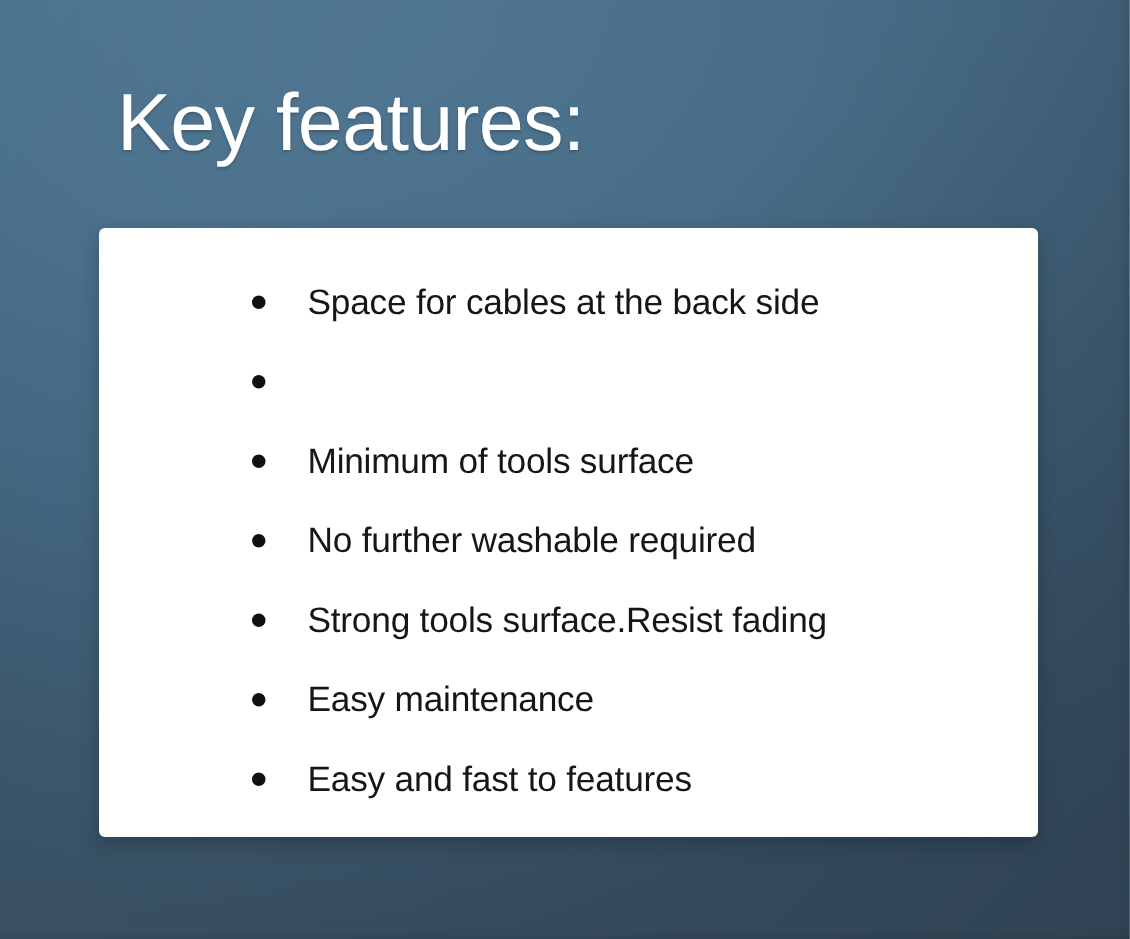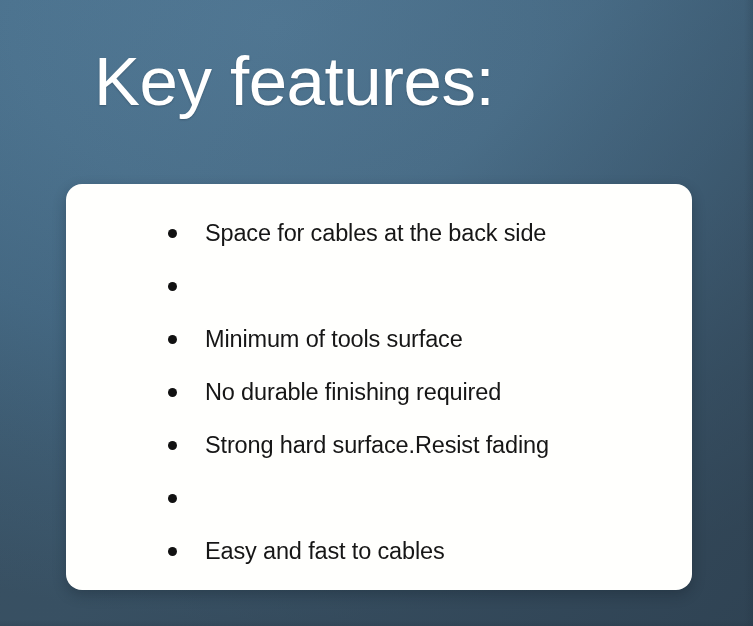--- a/index.html
+++ b/index.html
@@ -49,44 +49,43 @@
     left: 0;
     bottom: 0;
     width: 100%;
     height: 6px;
     background: linear-gradient(180deg, rgba(26,38,49,0.00) 0%, rgba(26,38,49,0.13) 100%);
     pointer-events: none;
   }
 
   #title {
     position: absolute;
-    left: 94px;
+    left: 78px;
     top: 46px;
     margin: 0;
     font-family: "Liberation Sans", sans-serif;
-    font-size: 69px;
+    font-size: 54px;
     font-weight: 400;
     line-height: 72px;
     letter-spacing: -0.5px;
     color: #ffffff;
     white-space: nowrap;
     text-shadow: 0 1px 2px rgba(20,32,42,0.28);
   }
 
   #features-card {
     position: absolute;
     left: 66px;
     top: 152px;
     width: 626px;
     height: 406px;
     box-sizing: border-box;
     background: #fffffd;
-    border-radius: 16px;
+    border-radius: 4px;
     box-shadow: 0 5px 13px rgba(18,28,38,0.30);
-    margin-top: 32px;
   }
 
   #features-list {
     list-style: none;
     margin: 0;
     padding: 22px 0 0 0;
   }
 
   .feature-item {
     position: relative;
@@ -139,33 +138,34 @@
         <span class="bullet-icon"></span>
       </li>
 
       <li class="feature-item">
         <span class="bullet-icon"></span>
         <span class="feature-text">Minimum of tools surface</span>
       </li>
 
       <li class="feature-item">
         <span class="bullet-icon"></span>
-        <span class="feature-text">No durable finishing required</span>
+        <span class="feature-text">No further washable required</span>
       </li>
 
       <li class="feature-item">
         <span class="bullet-icon"></span>
-        <span class="feature-text">Strong hard surface.Resist fading</span>
+        <span class="feature-text">Strong tools surface.Resist fading</span>
       </li>
 
       <li class="feature-item">
         <span class="bullet-icon"></span>
+        <span class="feature-text">Easy maintenance</span>
       </li>
 
       <li class="feature-item">
         <span class="bullet-icon"></span>
-        <span class="feature-text">Easy and fast to cables</span>
+        <span class="feature-text">Easy and fast to features</span>
       </li>
 
     </ul>
   </div>
 
 </div>
 
 </body></html>

